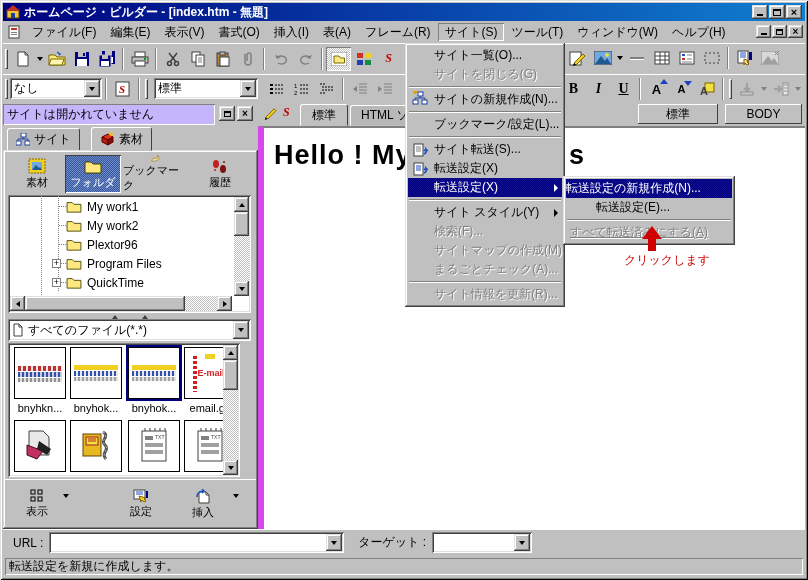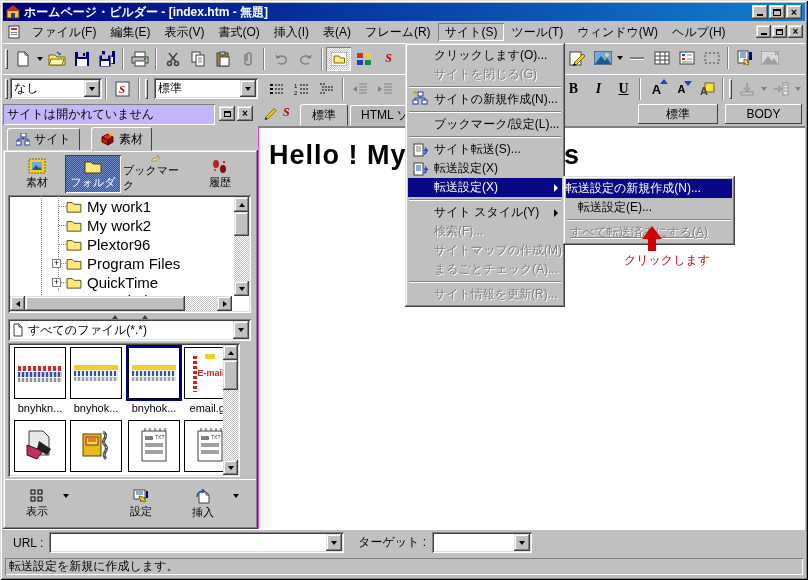--- a/index.html
+++ b/index.html
@@ -52,21 +52,21 @@
   .tab { height:22px; padding:0 10px; display:flex; align-items:center; background:#c0c0c0;
     border:1px solid; border-color:#fff #404040 #c0c0c0 #fff; border-radius:3px 3px 0 0; }
   .statusbox { height:20px; display:flex; align-items:center; justify-content:center; }
 
   
   .sbtab { height:23px; padding:0 8px; display:flex; align-items:center; gap:4px; background:#c0c0c0;
     border:1px solid; border-color:#fff #404040 #c0c0c0 #fff; border-radius:3px 3px 0 0; }
   .toolbig { width:56px; height:38px; display:flex; flex-direction:column; align-items:center; justify-content:center; gap:1px; font-size:11px; }
   .toolbig.pressed { box-shadow: inset 1px 1px 0 #404040, inset -1px -1px 0 #fff;
     background:repeating-conic-gradient(#35559c 0% 25%, #6f8cc9 0% 50%) 0 0/2px 2px; color:#fff; }
-  .trow { position:absolute; left:0; height:19px; display:flex; align-items:center; font-size:15px; }
+  .trow { position:absolute; left:0; height:19px; display:flex; align-items:center; font-size:12px; }
   .plusbox { position:absolute; width:9px; height:9px; background:#fff; border:1px solid #808080;
     font-size:9px; line-height:7px; text-align:center; }
   .sb { background:repeating-conic-gradient(#fff 0% 25%, #c0c0c0 0% 50%) 0 0/2px 2px; }
   .sbbtn { position:absolute; width:15px; height:15px; display:flex; align-items:center; justify-content:center; }
   .tri-up { width:0; height:0; border-left:3px solid transparent; border-right:3px solid transparent; border-bottom:4px solid #000; }
   .tri-dn { width:0; height:0; border-left:3px solid transparent; border-right:3px solid transparent; border-top:4px solid #000; }
   .tri-lf { width:0; height:0; border-top:3px solid transparent; border-bottom:3px solid transparent; border-right:4px solid #000; }
   .tri-rt { width:0; height:0; border-top:3px solid transparent; border-bottom:3px solid transparent; border-left:4px solid #000; }
   .thumbbox { position:absolute; width:52px; height:52px; background:#fff; border:1px solid #000; overflow:hidden; }
   .thumbbox.selected { border:1px solid #000; outline:2px solid #000080; }
@@ -449,21 +449,21 @@
         <span>HTML ソース</span>
       </span>
     <span class="abs statusbox out" style="left:635px; top:1px; width:80px;">
         <span>標準</span>
       </span>
     <span class="abs statusbox out" style="left:722px; top:1px; width:77px;">
         <span>BODY</span>
       </span>
   </div>
 
-  <div class="abs" style="left:258px; top:126px; width:547px; height:403px; background:#fff; border-left:1px solid #d946ef; border-top:2px solid #808080;">
+  <div class="abs" style="left:258px; top:126px; width:547px; height:403px; background:#fff; border-left:6px solid #d946ef; border-top:2px solid #808080;">
     <div class="abs editor-heading" style="left:10px; top:12px;"><span>Hello ! My</span></div>
     <div class="abs editor-heading" style="left:305px; top:12px;"><span>s</span></div>
   </div>
 
   <div class="abs" style="left:3px; top:127px; width:255px; height:402px;">
 
     <span class="abs sbtab" style="left:4px; top:1px; background:#b8b8b8;">
       <svg width="14" height="13" viewBox="0 0 14 13">
           <rect x="5" y="0" width="5" height="4" fill="#fff" stroke="#2040a0"></rect>
           <rect x="0" y="8" width="5" height="4" fill="#fff" stroke="#2040a0"></rect>
@@ -729,21 +729,21 @@
   </div>
 
   <div class="abs" style="left:3px; top:556px; width:802px; height:21px; padding:2px;">
     <div class="in1" style="height:17px; display:flex; align-items:center; padding-left:4px;">
       <span>転送設定を新規に作成します。</span>
     </div>
   </div>
 
   <div class="abs menupanel" style="left:405px; top:43px; width:160px;">
     <div class="mi">
-        <span>クリックします(O)...</span>
+        <span>サイト一覧(O)...</span>
       </div>
     <div class="mi dis">
         <span>サイトを閉じる(G)</span>
       </div>
     <div class="msep"></div>
     <div class="mi">
       <span class="micn">
           <svg width="16" height="15" viewBox="0 0 16 15">
             <rect x="6" y="1" width="5" height="4" fill="#fff" stroke="#2040a0"></rect>
             <rect x="1" y="9" width="5" height="4" fill="#fff" stroke="#2040a0"></rect>
@@ -800,21 +800,21 @@
     <div class="msep"></div>
     <div class="mi dis">
         <span>サイト情報を更新(R)...</span>
       </div>
   </div>
 
   <div class="abs menupanel" style="left:563px; top:176px; width:172px;">
     <div class="mi hi" style="padding-left:0;">
         <span>転送設定の新規作成(N)...</span>
       </div>
-    <div class="mi" style="padding-left:12px;">
+    <div class="mi" style="padding-left:30px;">
         <span>転送設定(E)...</span>
       </div>
     <div class="msep"></div>
     <div class="mi dis" style="padding-left:4px;text-decoration:underline;">
         <span>すべて転送済みにする(A)</span>
       </div>
   </div>
 
   <div class="abs arrowhead" style="left:642px; top:226px;"></div>
   <div class="abs arrowshaft" style="left:648px; top:239px; height:12px;"></div>

